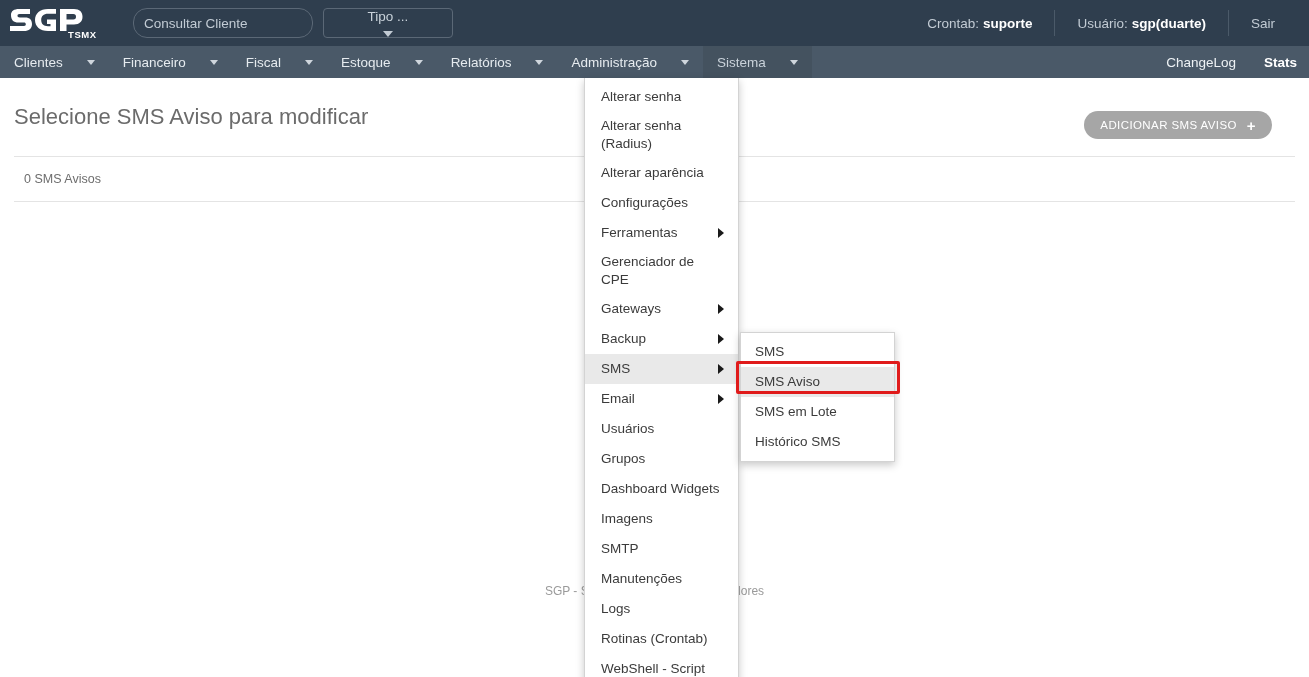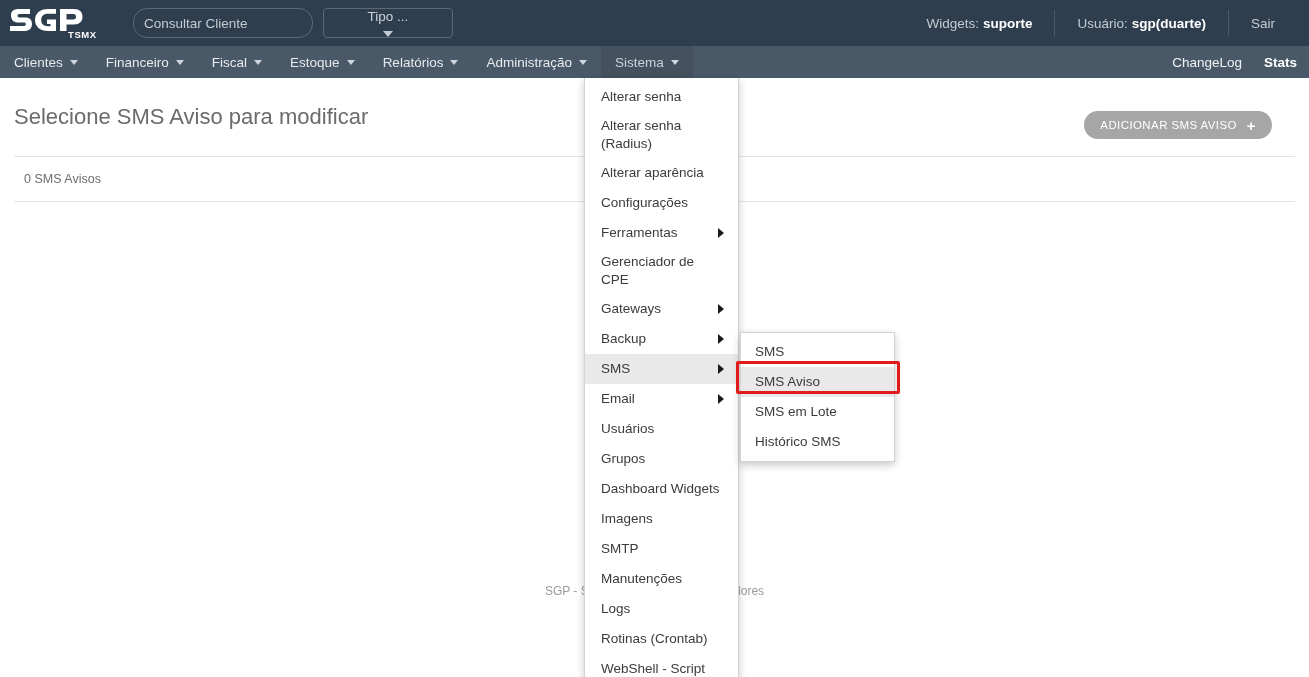--- a/index.html
+++ b/index.html
@@ -94,21 +94,21 @@
     position: absolute;
     top: 46px; left: 0;
     width: 1309px; height: 32px;
     background: #4a5968;
     display: flex;
     align-items: stretch;
   }
   .nav-item {
     display: flex;
     align-items: center;
-    gap: 7px;
+    gap: 24px;
     padding: 0 14px;
     color: #e6ebef;
     font-size: 13.5px;
     cursor: pointer;
     user-select: none;
     height: 32px;
   }
   .nav-item.active { background: #44525f; color: #c9d2da; }
   .nav-item .caret {
     width: 0; height: 0;
@@ -117,21 +117,21 @@
     border-top: 5.5px solid #cfd6dd;
   }
   .nav-right {
     margin-left: auto;
     display: flex;
     align-items: center;
     height: 32px;
     padding-right: 12px;
     gap: 22px;
   }
-  .nav-right .link { font-size: 13.5px; color: #eef2f5; cursor: pointer; }
+  .nav-right .link { font-size: 13.5px; color: #eef2f5; cursor: pointer; margin-left: 6px; }
   .nav-right .link.bold { font-weight: bold; color: #ffffff; }
 
   
   .content {
     position: absolute;
     top: 78px; left: 0;
     width: 1309px;
     height: 599px;
     background: #ffffff;
   }
@@ -270,21 +270,21 @@
 
   <input class="search-input" type="text" placeholder="Consultar Cliente" style="">
 
   <div class="tipo-select">
     <span>Tipo ...</span>
     <span class="caret"></span>
   </div>
 
   <div class="topbar-right">
     <div class="cell div">
-      <span>Widgets:</span>
+      <span>Crontab:</span>
         <b>suporte</b>
     </div>
     <div class="cell div">
       <span>Usuário:</span>
         <b>sgp(duarte)</b>
     </div>
     <div class="cell">
       <a href="#">Sair</a>
     </div>
   </div>

